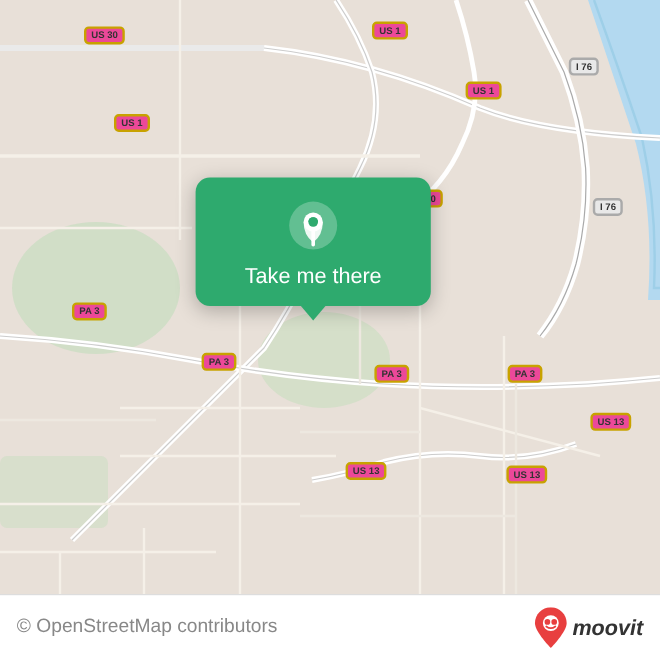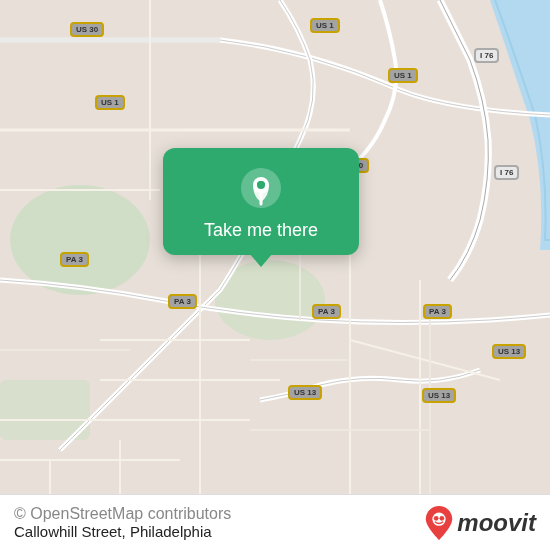--- a/index.html
+++ b/index.html
@@ -107,21 +107,21 @@
     #popup-label {
       color: #fff;
       font-size: 18px;
       font-weight: 500;
       text-align: center;
     }
 
     
     .shield {
       position: absolute;
-      background: #a3a3a3;
+      background: #ec4899;
       border: 2px solid #c8a200;
       border-radius: 4px;
       font-size: 8px;
       font-weight: bold;
       color: #333;
       padding: 1px 4px;
       z-index: 5;
     }
 
     
@@ -214,27 +214,26 @@
       <path d="M22 27 Q22 38 22 38" stroke="white" stroke-width="3" stroke-linecap="round"></path>
       <path d="M14 19 Q14 30 22 36 Q30 30 30 19" fill="white" opacity="0.9"></path>
       <circle cx="22" cy="19" r="4" fill="#2eaa6e"></circle>
     </svg>
     <span id="popup-label">Take me there</span>
   </div>
 
   <div id="bottom-bar">
     <div id="location-info">
       <span id="copyright">© OpenStreetMap contributors</span>
-      <span id="location-name">Callowhill Street, Philadelphia</span>
     </div>
     <div id="moovit-logo">
 
       <svg class="moovit-pin" viewBox="0 0 28 36" fill="none" xmlns="http://www.w3.org/2000/svg">
         <path d="M14 0C6.268 0 0 6.268 0 14C0 22 14 36 14 36C14 36 28 22 28 14C28 6.268 21.732 0 14 0Z" fill="#e83f3f"></path>
         <circle cx="14" cy="14" r="7" fill="white"></circle>
         <circle cx="11" cy="13" r="2.5" fill="#e83f3f"></circle>
         <circle cx="17" cy="13" r="2.5" fill="#e83f3f"></circle>
         <path d="M10 17 Q14 20 18 17" stroke="#e83f3f" stroke-width="1.5" fill="none" stroke-linecap="round"></path>
       </svg>
-      <span id="moovit-text" style="font-size: 24px; font-weight: bold; color: rgb(51, 51, 51); font-style: italic;">moovit</span>
+      <span id="moovit-text" style="font-size: 18px; font-weight: bold; color: rgb(51, 51, 51); font-style: italic;">moovit</span>
     </div>
   </div>
 </div>
 
 </body></html>

